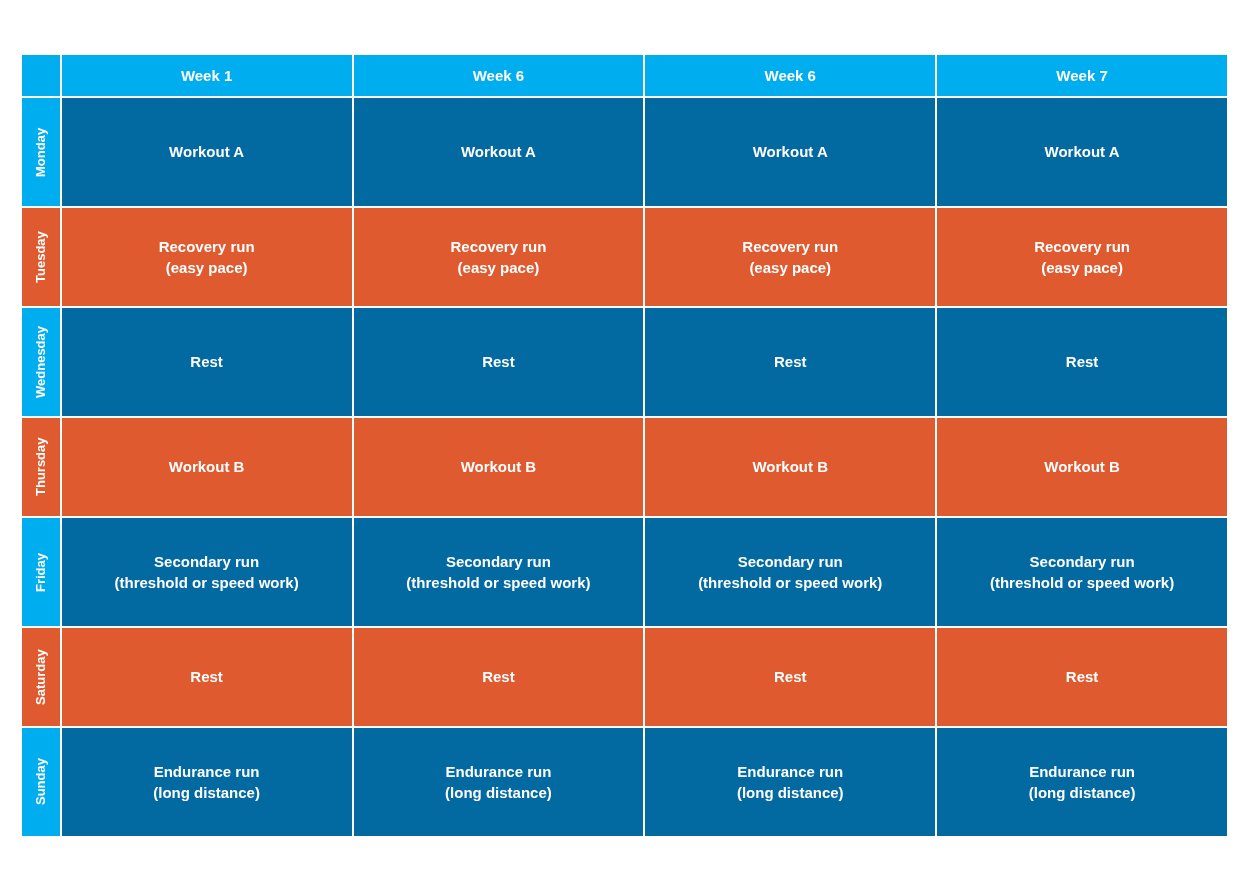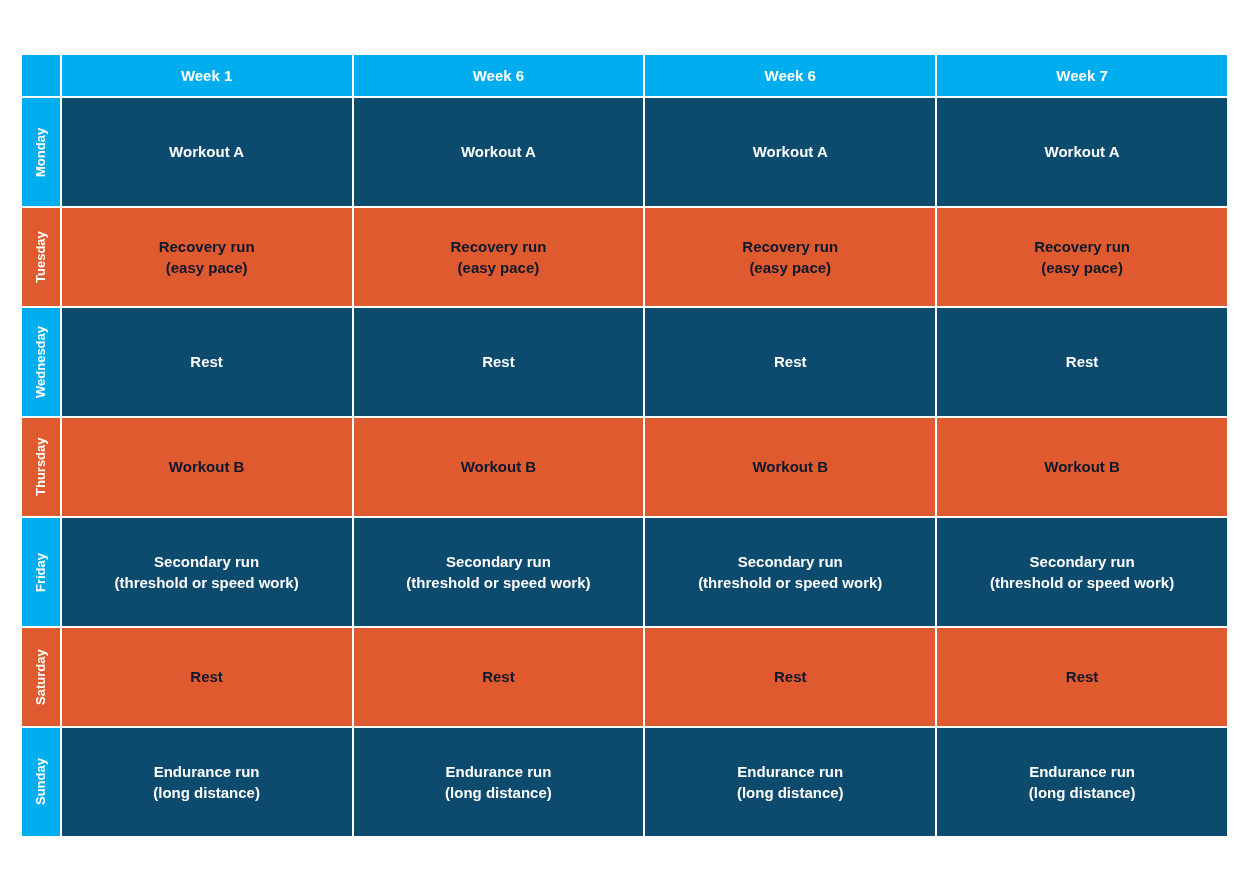--- a/index.html
+++ b/index.html
@@ -47,31 +47,31 @@
       text-orientation: mixed;
       padding: 10px 4px;
       width: 40px;
       min-height: 100px;
     }
     .day-label.orange {
       background-color: #E05A30;
     }
     
     .cell-blue {
-      background-color: #0c4a6e;
+      background-color: #0369a1;
       color: #fff;
       font-weight: bold;
       font-size: 15px;
       padding: 20px 25px;
       line-height: 1.4;
       height: 110px;
     }
     .cell-orange {
       background-color: #E05A30;
-      color: #0f172a;
+      color: #ffffff;
       font-weight: bold;
       font-size: 15px;
       padding: 20px 5px;
       line-height: 1.4;
       height: 88px;
     }
     .cell-text {
       display: block;
     }
   </style>

